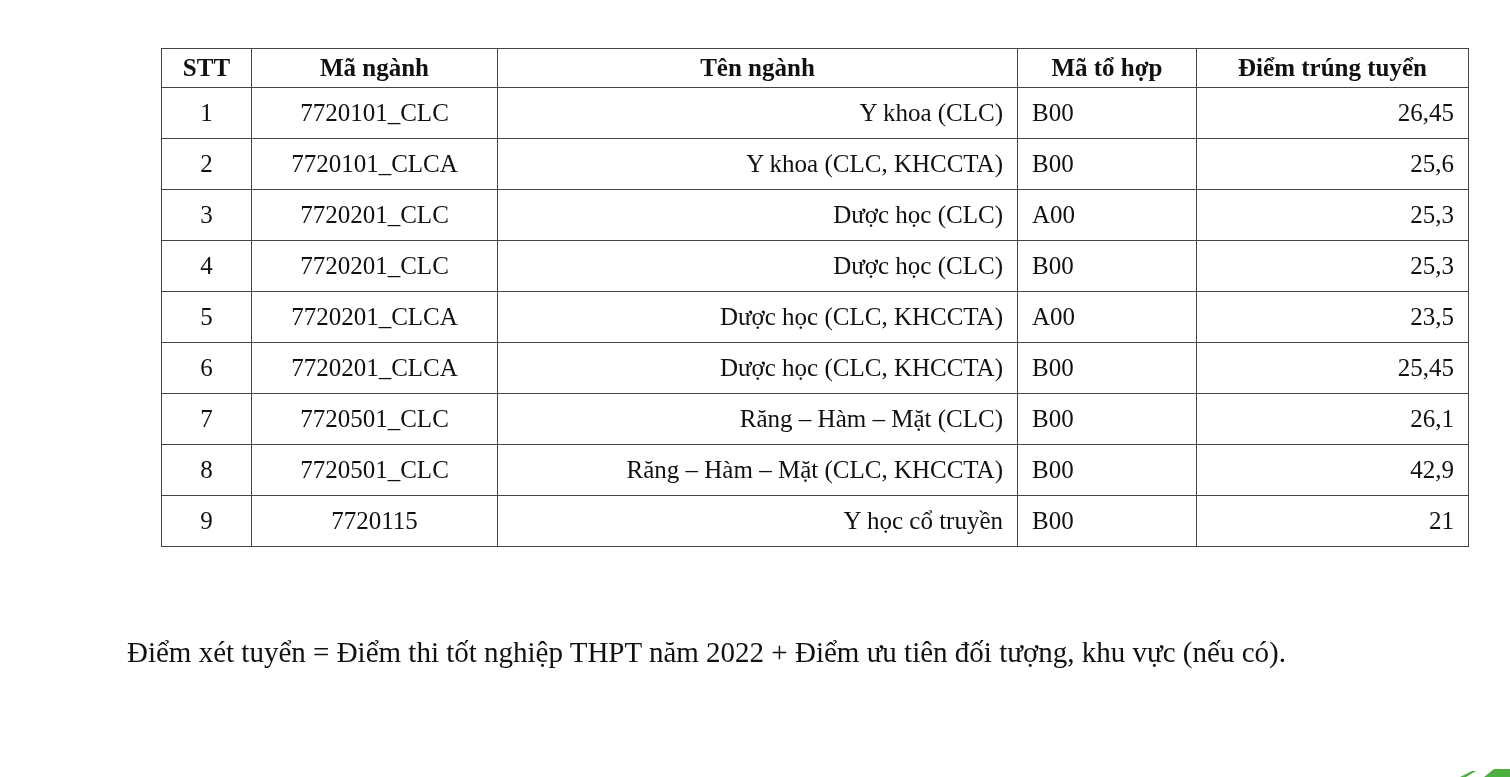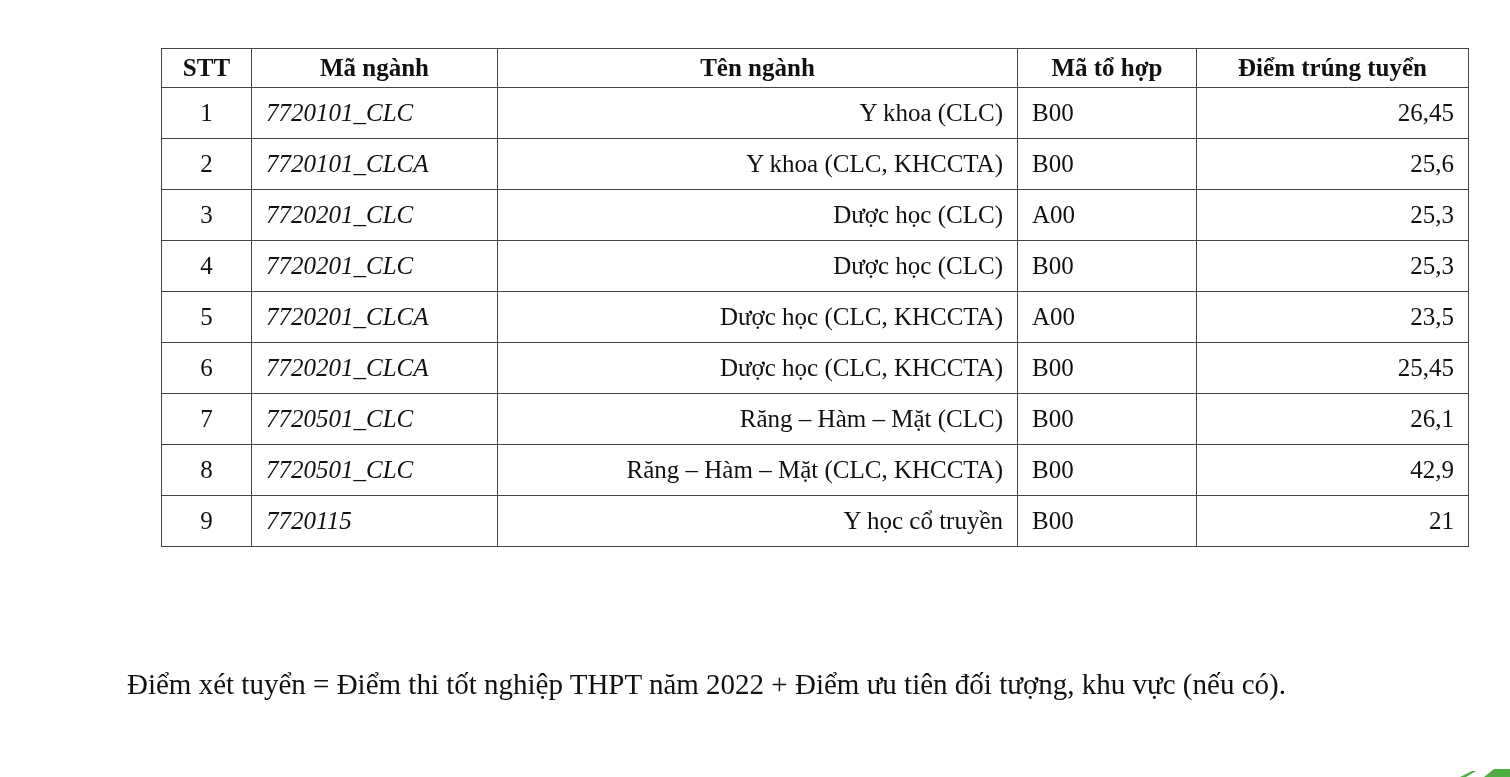--- a/index.html
+++ b/index.html
@@ -9,26 +9,26 @@
   }
   table.scores {
     position: absolute; left: 127px; top: 48px;
     border-collapse: collapse; font-size: 25px; margin-left: 34px;
   }
   table.scores th, table.scores td {
     border: 1.5px solid #444; padding: 0 14px; height: 50px; white-space: nowrap;
   }
   table.scores th { height: 38px; font-weight: bold; text-align: center; }
   td.c-stt { width: 61px; text-align: center; }
-  td.c-ma { width: 217px; text-align: left; font-style: italic; }
+  td.c-ma { width: 217px; text-align: center; }
   td.c-ten { width: 491px; text-align: right; }
   td.c-tohop { width: 150px; text-align: left; }
   td.c-diem { width: 243px; text-align: right; }
   p.note {
-    position: absolute; left: 127px; top: 668px; margin: 0; font-size: 29px; white-space: nowrap;
+    position: absolute; left: 127px; top: 636px; margin: 0; font-size: 29px; white-space: nowrap;
   }
   .logo-frag {
     position: absolute; right: 0; bottom: 0; width: 60px; height: 10px;
   }
 </style>
 </head>
 <body>
 
 <table class="scores">
   <thead>

